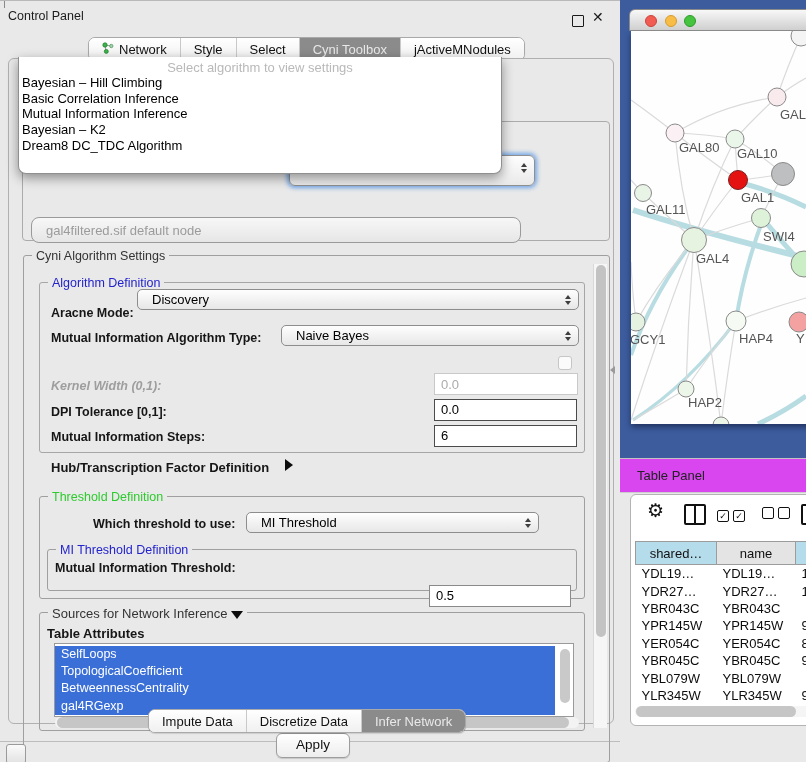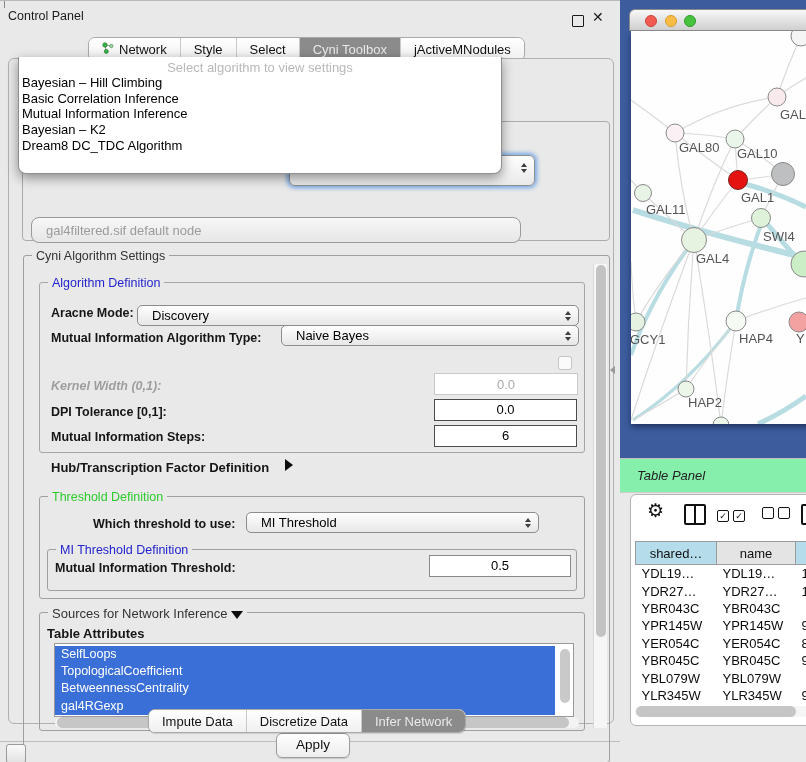--- a/index.html
+++ b/index.html
@@ -50,23 +50,23 @@
 
   .lbl{font-size:12.5px;font-weight:bold;color:#161616;white-space:nowrap;}
   .lbl.dis{color:#9e9e9e;}
 
   .combo{border:1px solid #8d8d8d;border-radius:5px;background:linear-gradient(#fefefe,#e7e7e7);display:flex;align-items:center;box-sizing:border-box;height:21px;}
   .combo .ctext{flex:1;padding-left:14px;font-size:13px;color:#000;white-space:nowrap;overflow:hidden;}
   .spin{display:flex;flex-direction:column;gap:2px;margin-right:7px;}
   .tri-u{width:0;height:0;border-left:3.5px solid transparent;border-right:3.5px solid transparent;border-bottom:4.5px solid #3e3e3e;}
   .tri-d{width:0;height:0;border-left:3.5px solid transparent;border-right:3.5px solid transparent;border-top:4.5px solid #3e3e3e;}
 
-  .field{box-sizing:border-box;background:#fff;font-size:13px;text-align:center;padding:0 18px;line-height:20px;}
+  .field{box-sizing:border-box;background:#fff;font-size:13px;text-align:left;padding:0 6px;line-height:20px;}
   .f-dark{border:1.5px solid #4b4b4b;color:#000;}
-  .f-mid{border:1px solid #8a8a8a;color:#000;}
+  .f-mid{border:1px solid #8a8a8a;color:#000;margin-top:30px;}
   .f-dis{border:1px solid #c9c9c9;color:#ababab;}
 
   #mkw-check{left:549px;top:297px;width:12px;height:12px;border:1.5px solid #c6c6c6;border-radius:3px;background:#fbfbfb;}
 
   .scroll-v{background:#f6f6f6;border-left:1px solid #d9d9d9;}
   .thumb{background:#c3c3c3;border-radius:6px;}
 
   
   #attr-list{left:45px;top:584px;width:518px;height:72px;border:1px solid #9a9a9a;background:#fff;overflow:hidden;}
   #attr-sel{position:absolute;left:0;top:2px;width:500px;height:69px;background:#3a6fd8;}
@@ -83,21 +83,21 @@
   #split-arrow{left:610px;top:366px;width:0;height:0;border-top:4px solid transparent;border-bottom:4px solid transparent;border-right:5px solid #9a9a9a;}
 
   
   #desktop-blue{left:620px;top:0;width:186px;height:458px;}
   #net-window{left:629px;top:9px;width:190px;height:416px;}
   #net-titlebar{position:absolute;left:0;top:0;width:100%;height:22px;background:linear-gradient(#f8f8f8,#cfcfcf);border:1px solid #8a8a8a;border-radius:6px 6px 0 0;box-sizing:border-box;}
   .tlight{position:absolute;top:4.5px;width:12px;height:12px;border-radius:50%;box-sizing:border-box;}
   #net-canvas{position:absolute;left:2px;top:22px;width:188px;height:393px;background:#fefefe;box-shadow:0 3px 6px rgba(0,0,20,.45);}
   #net-svg{position:absolute;left:0;top:0;}
 
-  #table-panel-bar{left:620px;top:458px;width:186px;height:33px;background:#86efac;border-top:1px solid #c2c2c2;border-bottom:1px solid #cccccc;font-style:italic;}
+  #table-panel-bar{left:620px;top:458px;width:186px;height:33px;background:#d946ef;border-top:1px solid #c2c2c2;border-bottom:1px solid #cccccc;}
   #tp-title{position:absolute;left:17px;top:9px;font-size:13px;color:#222;}
   #table-box{left:630px;top:494px;width:210px;height:230px;background:#fff;border:1px solid #b3b3b3;border-radius:6px;}
   .tb-icon{position:absolute;top:9px;}
   #gear-icon{font-family:"DejaVu Sans",sans-serif;font-size:19px;color:#111;line-height:20px;}
   #cols-icon{width:18px;height:17px;border:2px solid #111;border-radius:2px;}
   #cols-icon:after{content:"";position:absolute;left:8px;top:0;width:2px;height:17px;background:#111;}
   .chk{display:inline-block;width:10px;height:10px;border:1.5px solid #111;border-radius:2px;margin-right:4px;font-size:9px;font-weight:bold;line-height:10px;text-align:center;color:#111;}
   #doc-icon{width:14px;height:17px;border:2px solid #111;border-radius:2px 6px 2px 2px;}
 
   table.tp{border-collapse:collapse;position:absolute;left:4px;top:46px;font-size:13px;}
@@ -158,21 +158,21 @@
       </div>
 
       <div class="abs scroll-v" style="left:584px;top:205px;width:13px;height:464px;">
         <div class="thumb" style="position:absolute;left:1.5px;top:1px;width:10px;height:372px;"></div>
       </div>
 
       <div id="alg-def-box" class="abs group">
         <span class="legend lg-blue">Algorithm Definition</span>
       </div>
       <div class="abs lbl" style="left:42px;top:247px;">Aracne Mode:</div>
-      <div class="abs combo" style="left:128px;top:246px;width:442px;justify-content:flex-end;">
+      <div class="abs combo" style="left:128px;top:230px;width:442px;justify-content:flex-end;">
         <span class="ctext">Discovery</span>
         <span class="spin">
             <span class="tri-u"></span>
             <span class="tri-d"></span>
           </span>
       </div>
       <div class="abs lbl" style="left:42px;top:272px;">Mutual Information Algorithm Type:</div>
       <div class="abs combo" style="left:272px;top:266px;width:298px;">
         <span class="ctext">Naive Bayes</span>
         <span class="spin">

